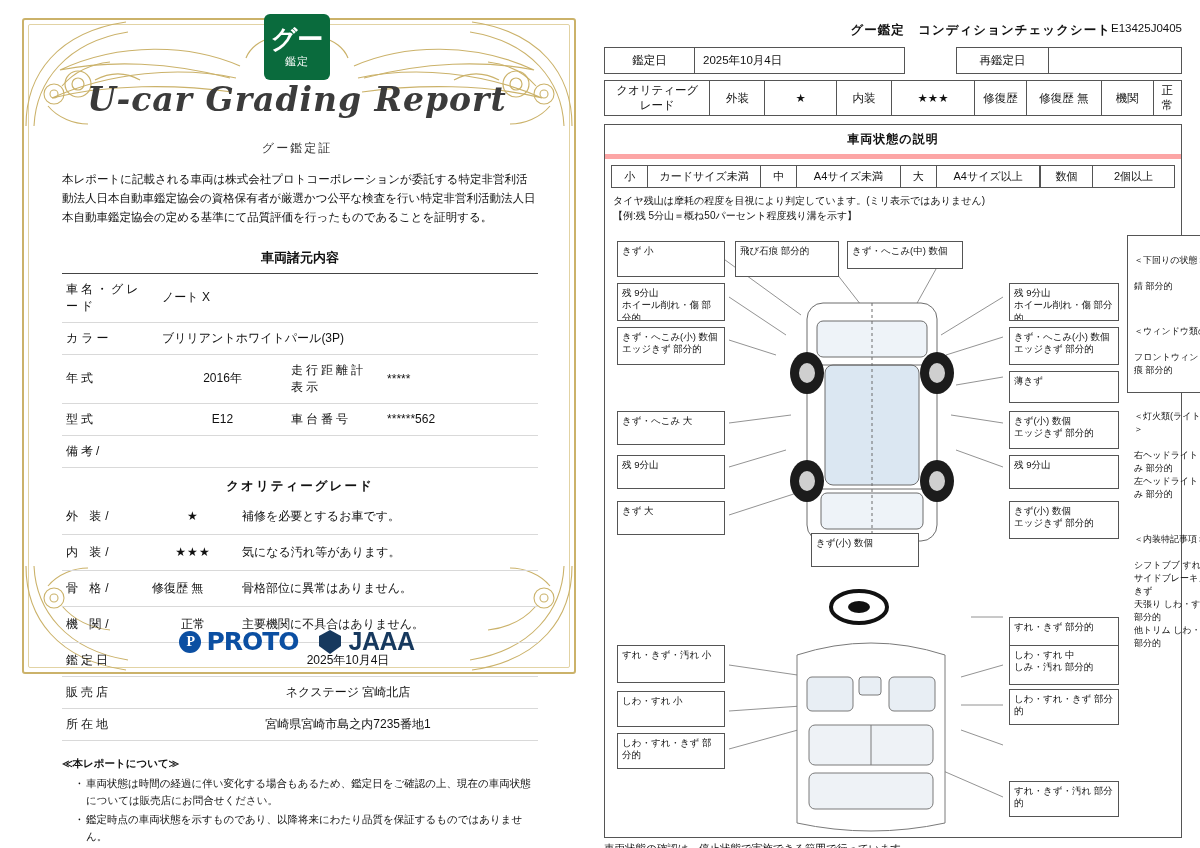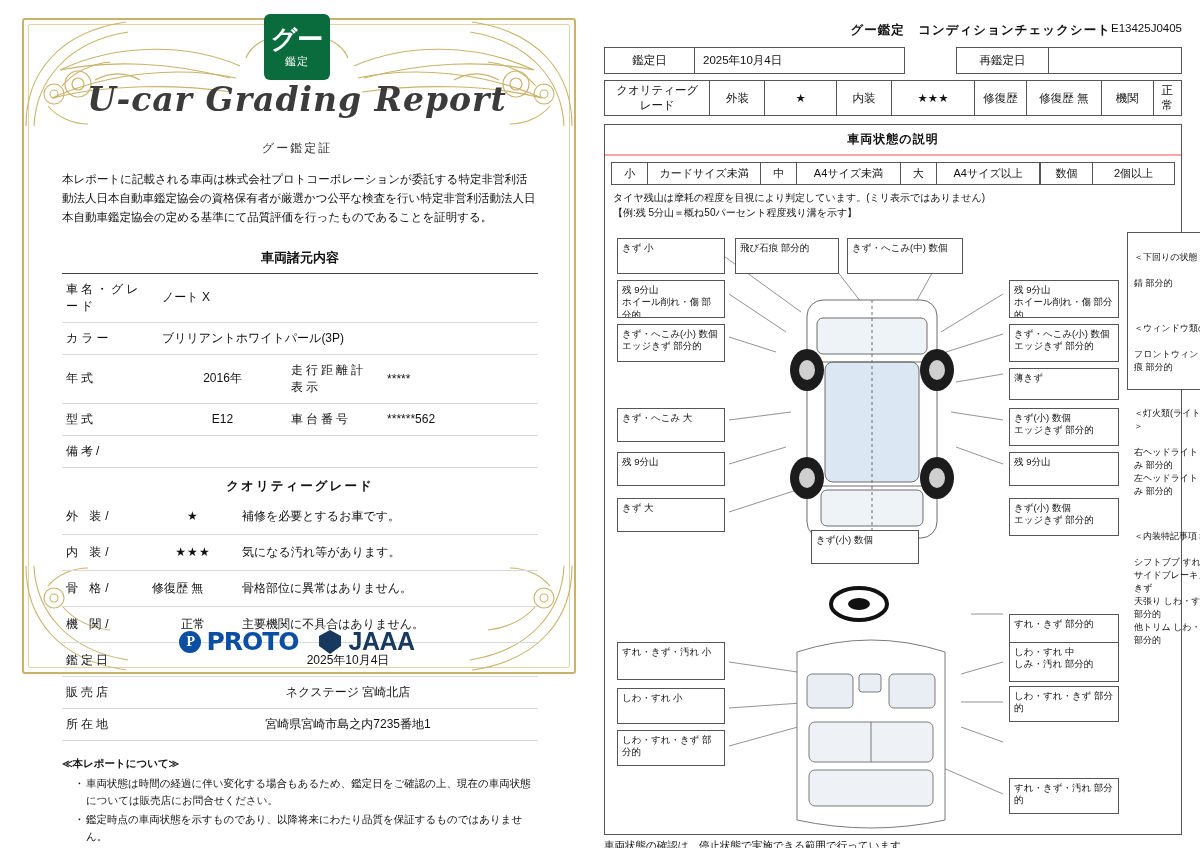--- a/index.html
+++ b/index.html
@@ -94,21 +94,21 @@
   .right { flex:1; position:relative; padding:22px 18px 10px 10px; }
   .r-head { display:flex; align-items:flex-start; justify-content:space-between; font-size:12.5px; }
   .r-title { flex:1; text-align:right; font-weight:bold; letter-spacing:1px; }
   .r-code { font-size:11.5px; }
 
   .tblA { width:100%; border-collapse:collapse; margin-top:8px; font-size:11.5px; }
   .tblA td { border:1px solid #555; height:26px; padding:2px 8px; }
   .tblA td.c { text-align:center; }
 
   .expl-box { border:1px solid #555; border-top:none; }
-  .expl-title { text-align:center; font-size:12px; font-weight:bold; padding:6px 0; border-bottom:2px solid #fca5a5; background:#fff; letter-spacing:1px;}
+  .expl-title { text-align:center; font-size:12px; font-weight:bold; padding:6px 0; border-bottom:5px solid #fca5a5; background:#fff; letter-spacing:1px;}
 
   .size-row { display:flex; padding:6px 6px 2px 6px; gap:0; }
   .size-tbl { border-collapse:collapse; font-size:11px; }
   .size-tbl td { border:1px solid #555; height:22px; padding:1px 8px; text-align:center; white-space:nowrap;}
   .spacer { flex:1; }
 
   .note-small { font-size:10px; padding:4px 8px 2px 8px; line-height:1.45; }
 
   .diagram { position:relative; height:612px; margin:0 4px 0 6px; }
   .cell {
@@ -426,21 +426,21 @@
             <rect x="278" y="452" width="46" height="34" rx="5" fill="#e8eef4"></rect>
             <rect x="248" y="452" width="22" height="18" rx="3" fill="#e8eef4"></rect>
             <rect x="198" y="500" width="124" height="40" rx="6" fill="#eef2f6"></rect>
             <rect x="198" y="548" width="124" height="36" rx="6" fill="#eef2f6"></rect>
             <line x1="260" y1="500" x2="260" y2="540"></line>
           </g>
         </svg>
 
         <div class="cell" style="left:6px;  top:16px;  width:108px; height:36px;">きず 小</div>
         <div class="cell" style="left:124px;top:16px;  width:104px; height:36px;">飛び石痕 部分的</div>
-        <div class="cell" style="left:236px;top:16px;  width:116px; height:36px;">きず・へこみ(中) 数個</div>
+        <div class="cell" style="left:236px;top:16px;  width:116px; height:28px;">きず・へこみ(中) 数個</div>
 
         <div class="cell" style="left:6px;  top:58px;  width:108px; height:38px; white-space:pre-line">残 9分山
 ホイール削れ・傷 部分的</div>
         <div class="cell" style="left:398px;top:58px;  width:110px; height:38px; white-space:pre-line">残 9分山
 ホイール削れ・傷 部分的</div>
 
         <div class="cell" style="left:6px;  top:102px; width:108px; height:38px; white-space:pre-line">きず・へこみ(小) 数個
 エッジきず 部分的</div>
         <div class="cell" style="left:398px;top:102px; width:110px; height:38px; white-space:pre-line">きず・へこみ(小) 数個
 エッジきず 部分的</div>

